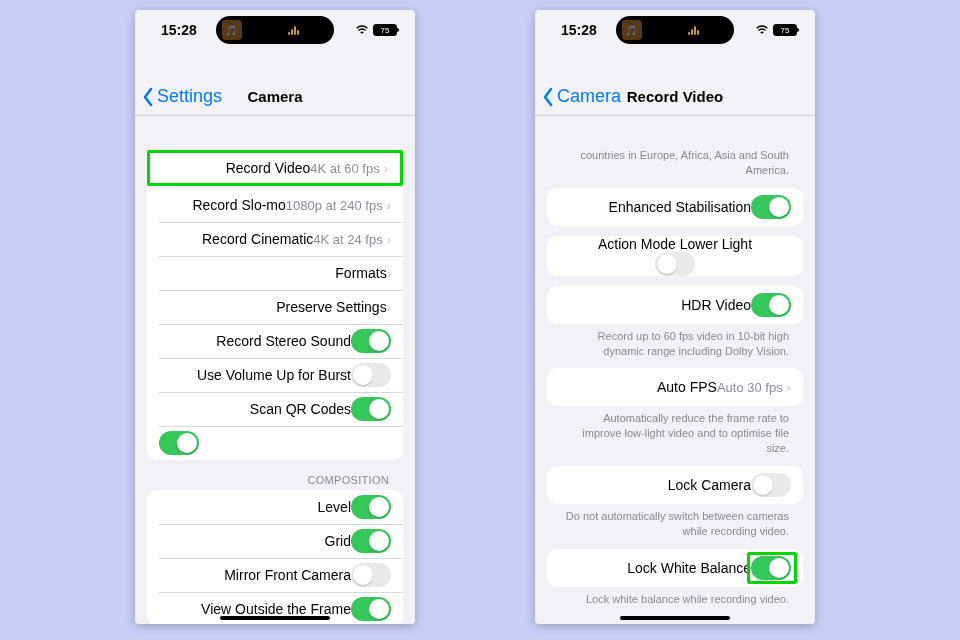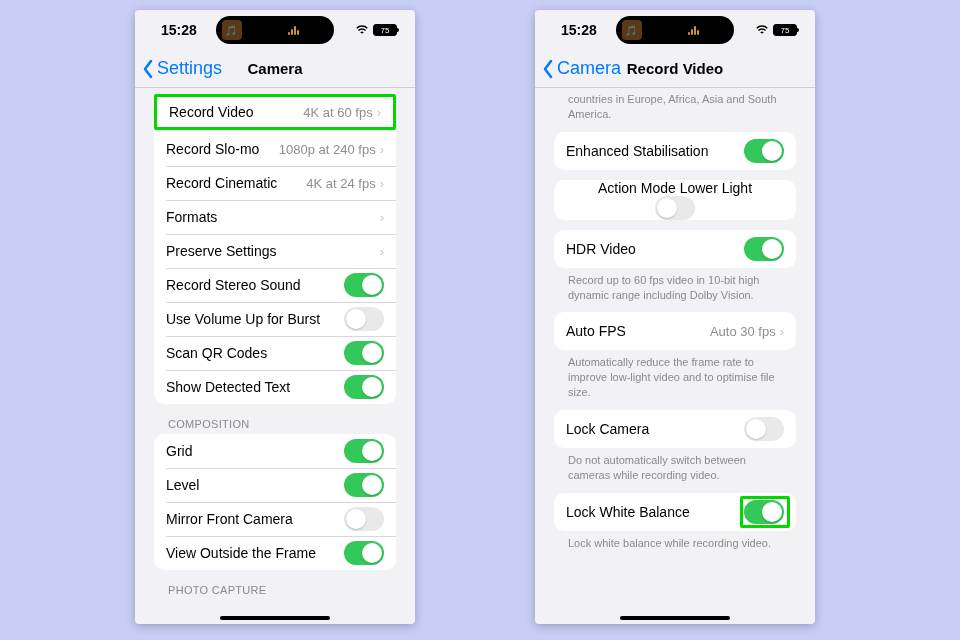--- a/index.html
+++ b/index.html
@@ -16,20 +16,21 @@
   .phone {
     width: 280px;
     height: 614px;
     background: #f2f2f6;
     border-radius: 4px;
     box-shadow: 0 2px 10px rgba(0,0,0,0.25);
     display: flex;
     flex-direction: column;
     position: relative;
     overflow: hidden;
+    gap: 28px;
   }
   .status-bar {
     height: 40px;
     display: flex;
     align-items: center;
     justify-content: space-between;
     padding: 0 18px 0 26px;
     position: relative;
   }
   .status-time {
@@ -132,21 +133,22 @@
     right: 0;
     text-align: center;
     font-size: 15px;
     font-weight: 600;
     color: #000;
     pointer-events: none;
   }
   .scroll {
     flex: 1;
     overflow: hidden;
-    padding: 0 19px;
+    padding: 0 12px;
+    text-align: right;
   }
   .group {
     background: #fff;
     border-radius: 10px;
     margin-top: 10px;
     overflow: hidden;
   }
   .row {
     min-height: 34px;
     display: flex;
@@ -302,33 +304,32 @@
       </div>
       <div class="row">
         <span class="label">Use Volume Up for Burst</span>
         <span class="toggle off"></span>
       </div>
       <div class="row">
         <span class="label">Scan QR Codes</span>
         <span class="toggle on"></span>
       </div>
       <div class="row">
-        <span class="label">Show Detected Text</span>
         <span class="toggle on"></span>
       </div>
     </div>
 
     <div class="section-header">COMPOSITION</div>
     <div class="group" style="margin-top:0;">
       <div class="row">
+        <span class="label">Level</span>
+        <span class="toggle on"></span>
+      </div>
+      <div class="row">
         <span class="label">Grid</span>
-        <span class="toggle on"></span>
-      </div>
-      <div class="row">
-        <span class="label">Level</span>
         <span class="toggle on"></span>
       </div>
       <div class="row">
         <span class="label">Mirror Front Camera</span>
         <span class="toggle off"></span>
       </div>
       <div class="row">
         <span class="label">View Outside the Frame</span>
         <span class="toggle on"></span>
       </div>

